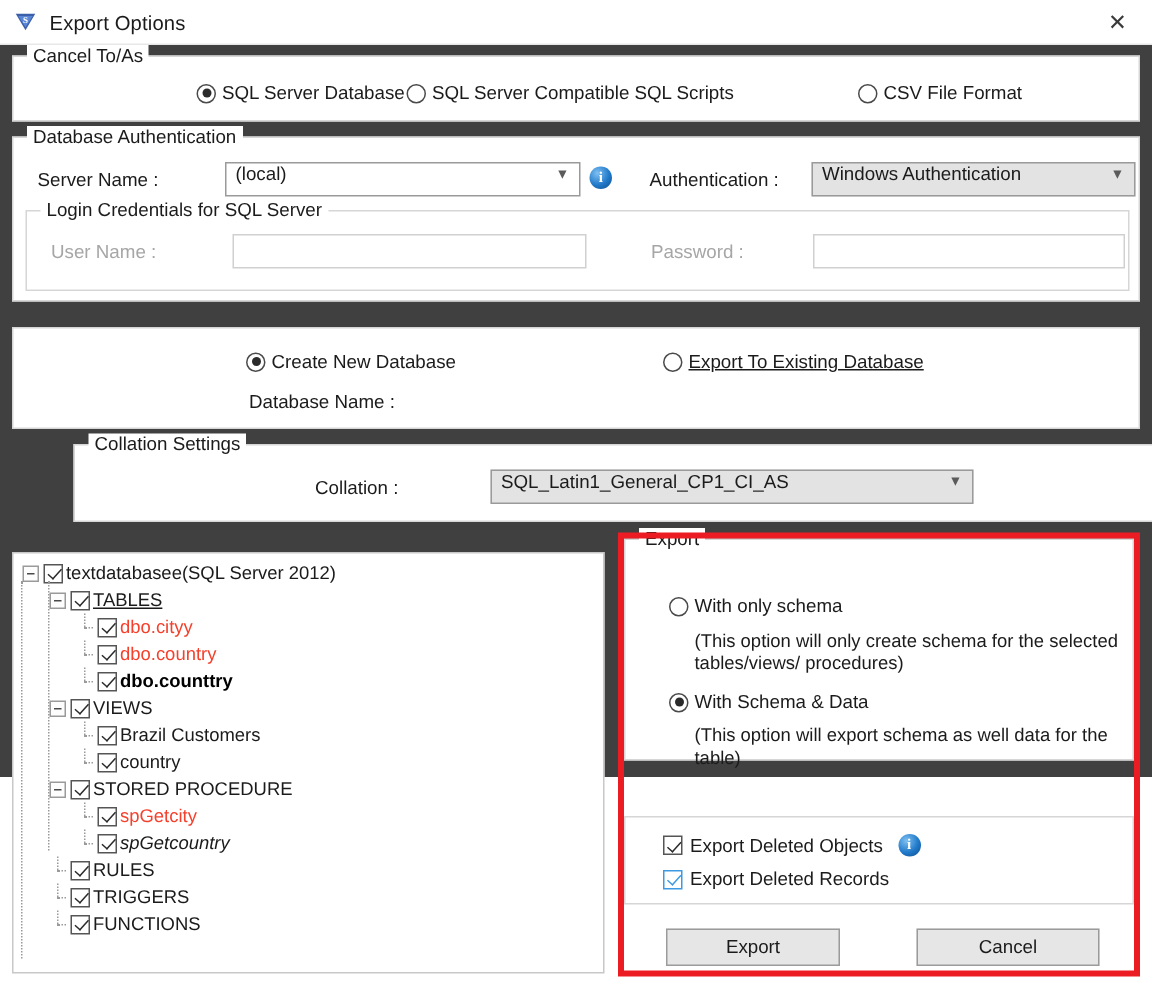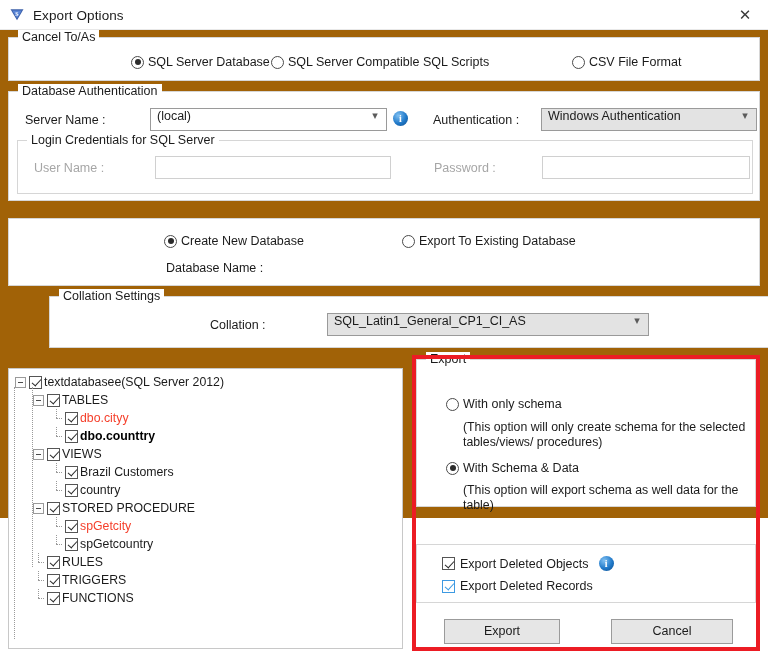--- a/index.html
+++ b/index.html
@@ -6,21 +6,21 @@
   html, body {
     margin: 0; padding: 0;
     width: 768px; height: 656px;
     background: #ffffff;
     font-family: "Liberation Sans", sans-serif;
     font-size: 12.5px;
     color: #1b1b1b;
     overflow: hidden;
   }
 
-  .window { position: relative; width: 768px; height: 518px; background:#a16207; }
+  .window { position: relative; width: 768px; height: 518px; background:#404040; }
 
   
   .titlebar {
     position: absolute; left:0; top:0; width:768px; height:30px;
     background:#ffffff;
     display:flex; align-items:center;
   }
   .titlebar .app-icon {
     width:18px; height:18px; margin-left:8px; margin-right:7px;
     position:relative; flex:0 0 auto;
@@ -222,21 +222,21 @@
     </div>
   </div>
 
   <div class="group" style="left:8px; top:218px; width:752px; height:68px;">
 
     <div class="radio checked" style="position:absolute; left:155px; top:15px;">
       <span class="dot"></span>
       <span class="rlabel">Create New Database</span>
     </div>
 
-    <div class="radio" style="position:absolute; left:393px; top:15px;">
+    <div class="radio" style="position:absolute; left:433px; top:15px;text-decoration:underline;">
       <span class="dot"></span>
       <span class="rlabel">Export To Existing Database</span>
     </div>
 
     <span class="lbl" style="position:absolute; left:157px; top:42px;">Database Name :</span>
 
   </div>
 
   <div class="group" style="left:8px; top:296px; width:752px; height:52px;margin-left:41px;">
     <span class="legend">Collation Settings</span>
@@ -249,33 +249,38 @@
     </div>
   </div>
 
   <div class="treebox">
     <div id="tree-root" style="position:relative; padding:4px 0 0 6px;">
         <div class="tnode" style="padding-left: 0px;">
           <span class="expander"></span>
           <span class="cbox checked"></span>
           <span class="tlabel">textdatabasee(SQL Server 2012)</span>
         </div>
-        <div class="tnode" style="padding-left: 18px;">
+        <div class="tnode" style="padding-left: 18px; text-decoration: underline;">
           <span class="expander"></span>
           <span class="cbox checked"></span>
           <span class="tlabel">TABLES</span>
         </div>
         <div class="tnode" style="padding-left: 36px;">
           <span class="elbow"></span>
           <span class="cbox checked"></span>
           <span class="tlabel red">dbo.cityy</span>
         </div>
         <div class="tnode" style="padding-left: 36px;">
           <span class="elbow"></span>
           <span class="cbox checked"></span>
+          <span class="tlabel red">dbo.country</span>
+        </div>
+        <div class="tnode" style="padding-left: 36px;">
+          <span class="elbow"></span>
+          <span class="cbox checked"></span>
           <span class="tlabel bold">dbo.counttry</span>
         </div>
         <div class="tnode" style="padding-left: 18px;">
           <span class="expander"></span>
           <span class="cbox checked"></span>
           <span class="tlabel">VIEWS</span>
         </div>
         <div class="tnode" style="padding-left: 36px;">
           <span class="elbow"></span>
           <span class="cbox checked"></span>
@@ -289,21 +294,21 @@
         <div class="tnode" style="padding-left: 18px;">
           <span class="expander"></span>
           <span class="cbox checked"></span>
           <span class="tlabel">STORED PROCEDURE</span>
         </div>
         <div class="tnode" style="padding-left: 36px;">
           <span class="elbow"></span>
           <span class="cbox checked"></span>
           <span class="tlabel red">spGetcity</span>
         </div>
-        <div class="tnode" style="padding-left: 36px;">
+        <div class="tnode" style="padding-left: 36px; font-style: italic;">
           <span class="elbow"></span>
           <span class="cbox checked"></span>
           <span class="tlabel">spGetcountry</span>
         </div>
         <div class="tnode" style="padding-left: 18px;">
           <span class="elbow"></span>
           <span class="cbox checked"></span>
           <span class="tlabel">RULES</span>
         </div>
         <div class="tnode" style="padding-left: 18px;">

